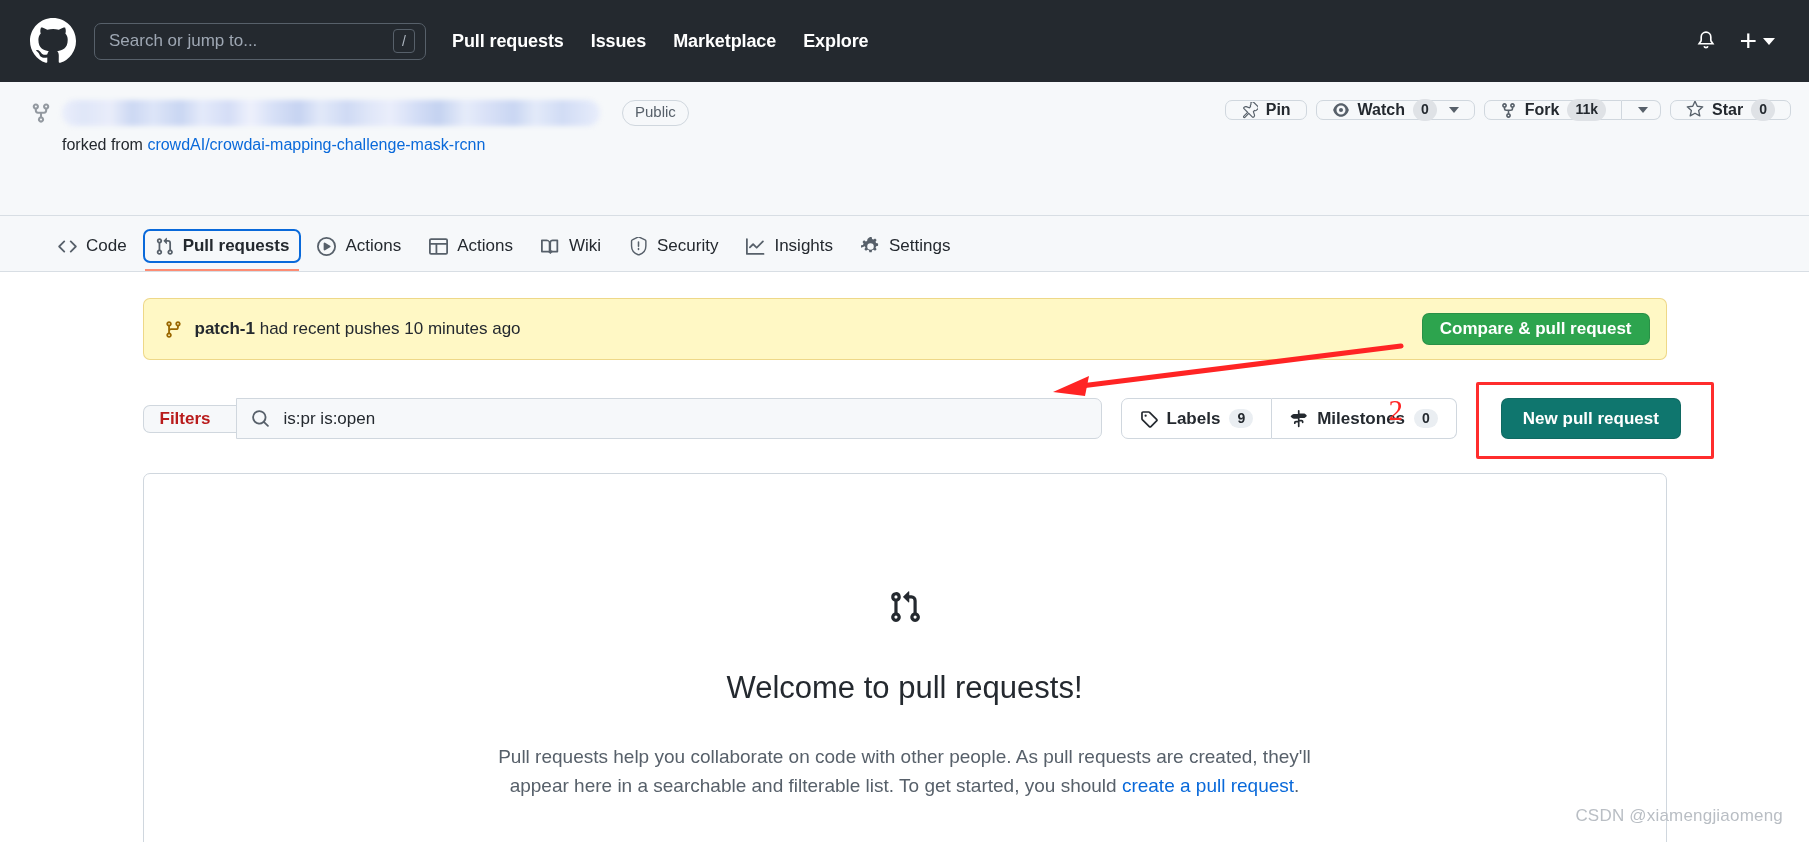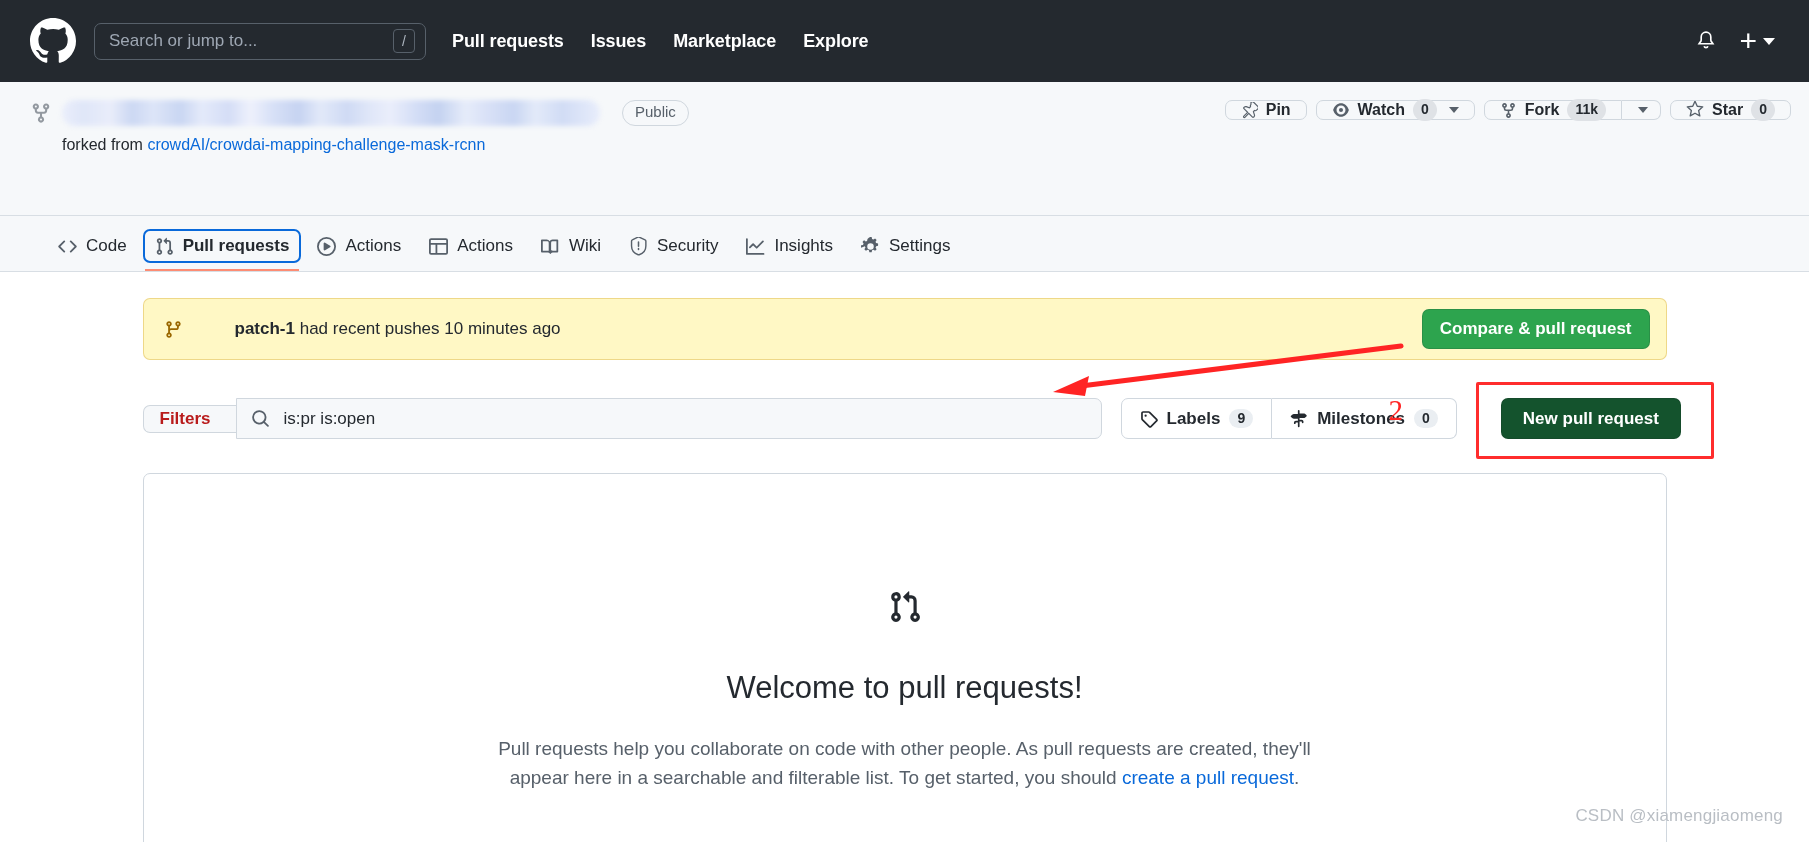--- a/index.html
+++ b/index.html
@@ -221,35 +221,34 @@
   }
 
   .push-banner {
     background: #fff8c5;
     border: 1px solid rgba(212,167,44,0.4);
     border-radius: 7px;
     height: 62px;
     display: flex;
     align-items: center;
     padding: 0 16px 0 20px;
-    gap: 40px;
   }
   .push-banner .branch-ico { margin-right: 12px; display: flex; }
   .push-banner .branch-ico svg { fill: #9a6700; display: block; }
   .push-text { font-size: 17px; color: #24292f; }
   .push-text b { font-weight: bold; }
   .btn-green {
     margin-left: auto;
     background: #2da44e;
     border: 1px solid rgba(27,31,36,0.15);
     color: #ffffff;
     font-size: 17px;
     font-weight: bold;
     border-radius: 7px;
-    height: 40px;
+    height: 32px;
     padding: 0 17px;
     display: flex; align-items: center;
     cursor: pointer;
     white-space: nowrap;
   }
 
   .filter-row {
     margin-top: 20px;
     display: flex;
     align-items: center;
@@ -317,21 +316,21 @@
 
   .newpr-wrap {
     margin-left: 19px;
     border: 3px solid #ff2d2d;
     padding: 13px 30px 17px 22px;
     border-radius: 2px;
     position: relative;
     top: 2px;
   }
   .btn-newpr {
-    background: #14532d;
+    background: #0f766e;
     border: 1px solid rgba(27,31,36,0.15);
     color: #fff;
     font-size: 17px;
     font-weight: bold;
     border-radius: 7px;
     height: 41px;
     padding: 10px 21px;
     display: flex; align-items: center;
     cursor: pointer;
     white-space: nowrap;
@@ -351,21 +350,21 @@
     background: #fff;
   }
   .empty-ico svg { display: block; fill: #24292f; }
   .empty-title {
     margin-top: 46px;
     font-size: 31px;
     color: #24292f;
     font-weight: normal;
   }
   .empty-body {
-    margin-top: 28px;
+    margin-top: 36px;
     width: 858px;
     text-align: center;
     font-size: 19px;
     line-height: 1.55;
     color: #57606a;
   }
   .empty-body a { color: #0969da; text-decoration: none; }
 
   
   .annot-arrow { position: absolute; left: 898px; top: 44px; pointer-events: none; }

